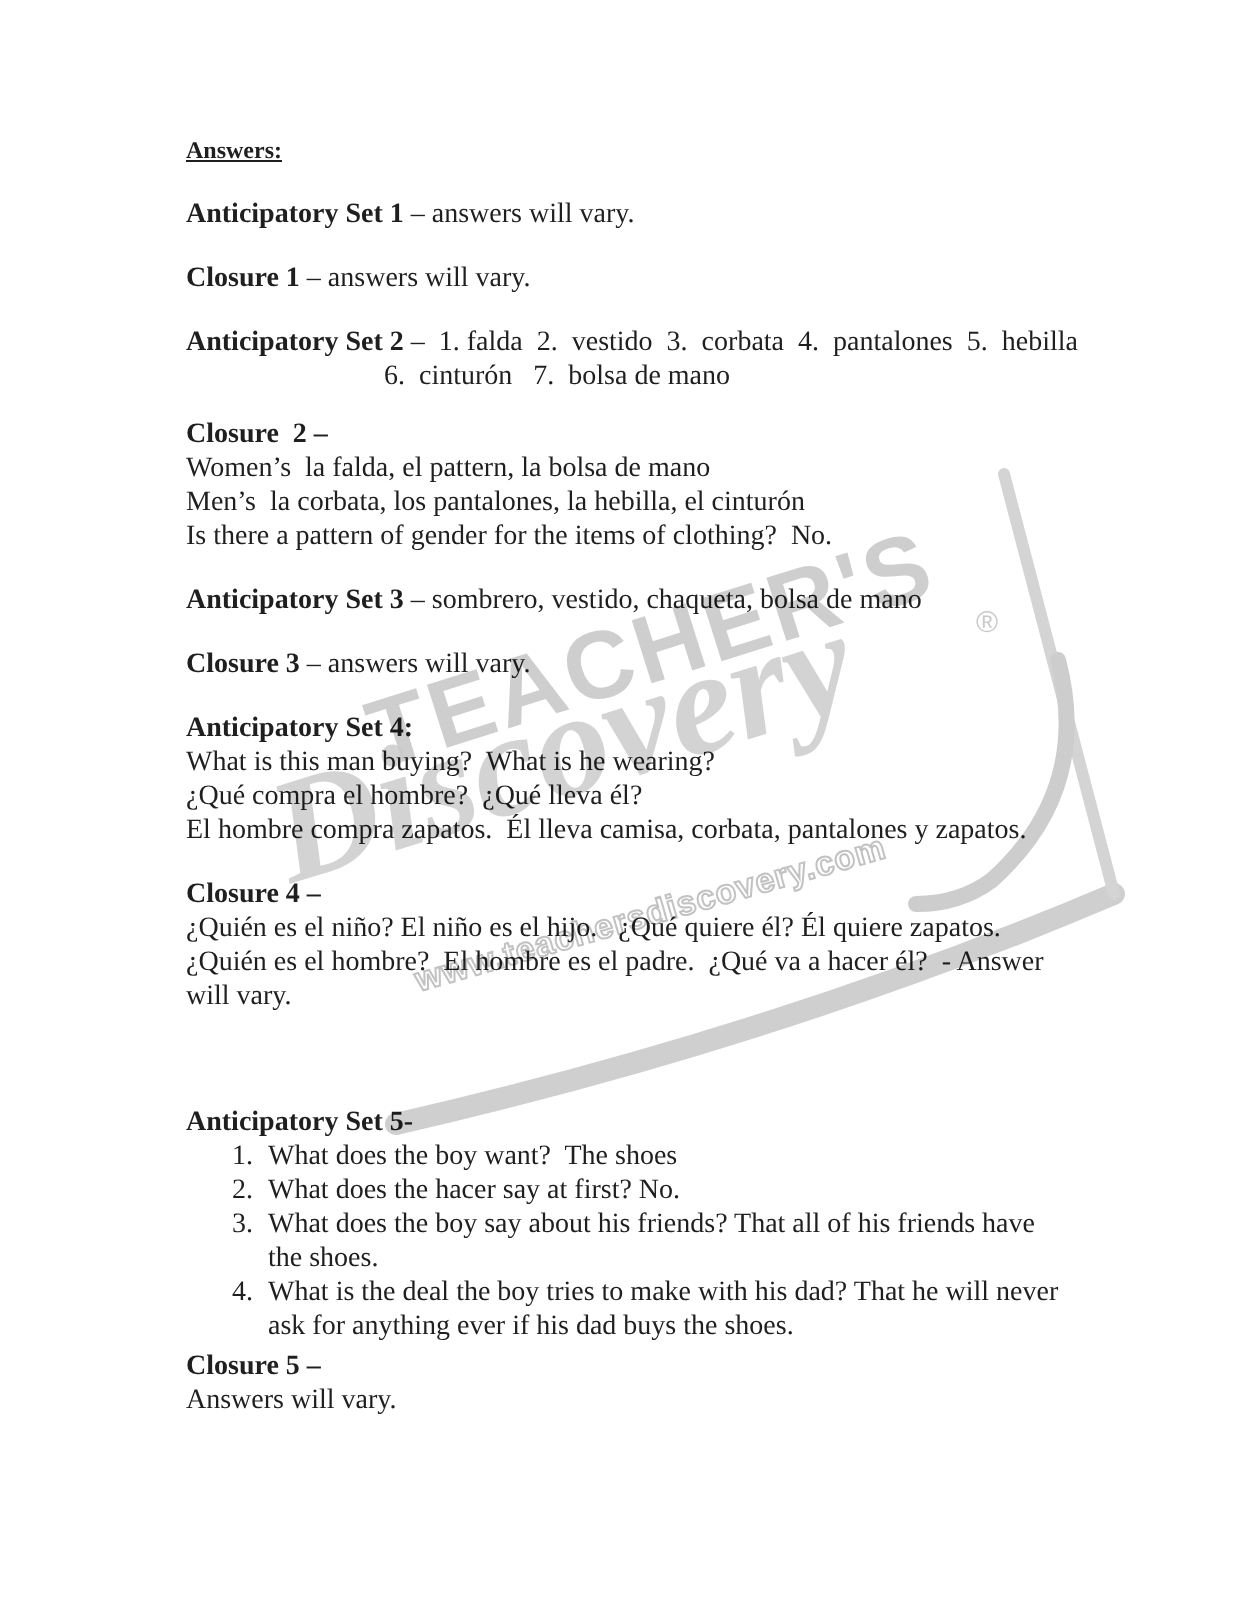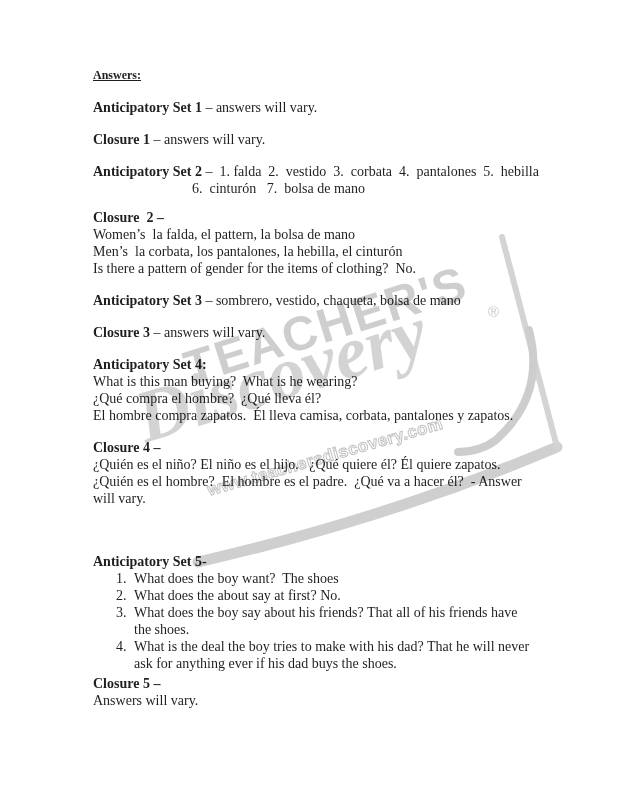--- a/index.html
+++ b/index.html
@@ -152,21 +152,21 @@
     <p class="line heading-line" data-name="section-heading"><strong data-name="section-label">Closure 4 –</strong><span data-name="section-inline-text"></span></p>
   <p class="line" data-name="body-line">¿Quién es el niño? El niño es el hijo.   ¿Qué quiere él? Él quiere zapatos.</p>
         <p class="line" data-name="body-line">¿Quién es el hombre?  El hombre es el padre.  ¿Qué va a hacer él?  - Answer</p>
         <p class="line" data-name="body-line">will vary.</p>
       </div>
 
   <div class="section" data-name="section-anticipatory-set-5">
     <p class="line heading-line" data-name="section-heading"><strong data-name="section-label">Anticipatory Set 5-</strong><span data-name="section-inline-text"></span></p>
   <ol class="answer-list" data-name="answer-list">
           <li data-name="answer-list-item">What does the boy want?  The shoes</li>
-          <li data-name="answer-list-item">What does the about say at first? No.</li>
+          <li data-name="answer-list-item">What does the hacer say at first? No.</li>
           <li data-name="answer-list-item">What does the boy say about his friends? That all of his friends have
 the shoes.</li>
           <li data-name="answer-list-item">What is the deal the boy tries to make with his dad? That he will never
 ask for anything ever if his dad buys the shoes.</li>
         </ol>
       </div>
 
   <div class="section" data-name="section-closure-5">
     <p class="line heading-line" data-name="section-heading"><strong data-name="section-label">Closure 5 –</strong><span data-name="section-inline-text"></span></p>
   <p class="line" data-name="body-line">Answers will vary.</p>

